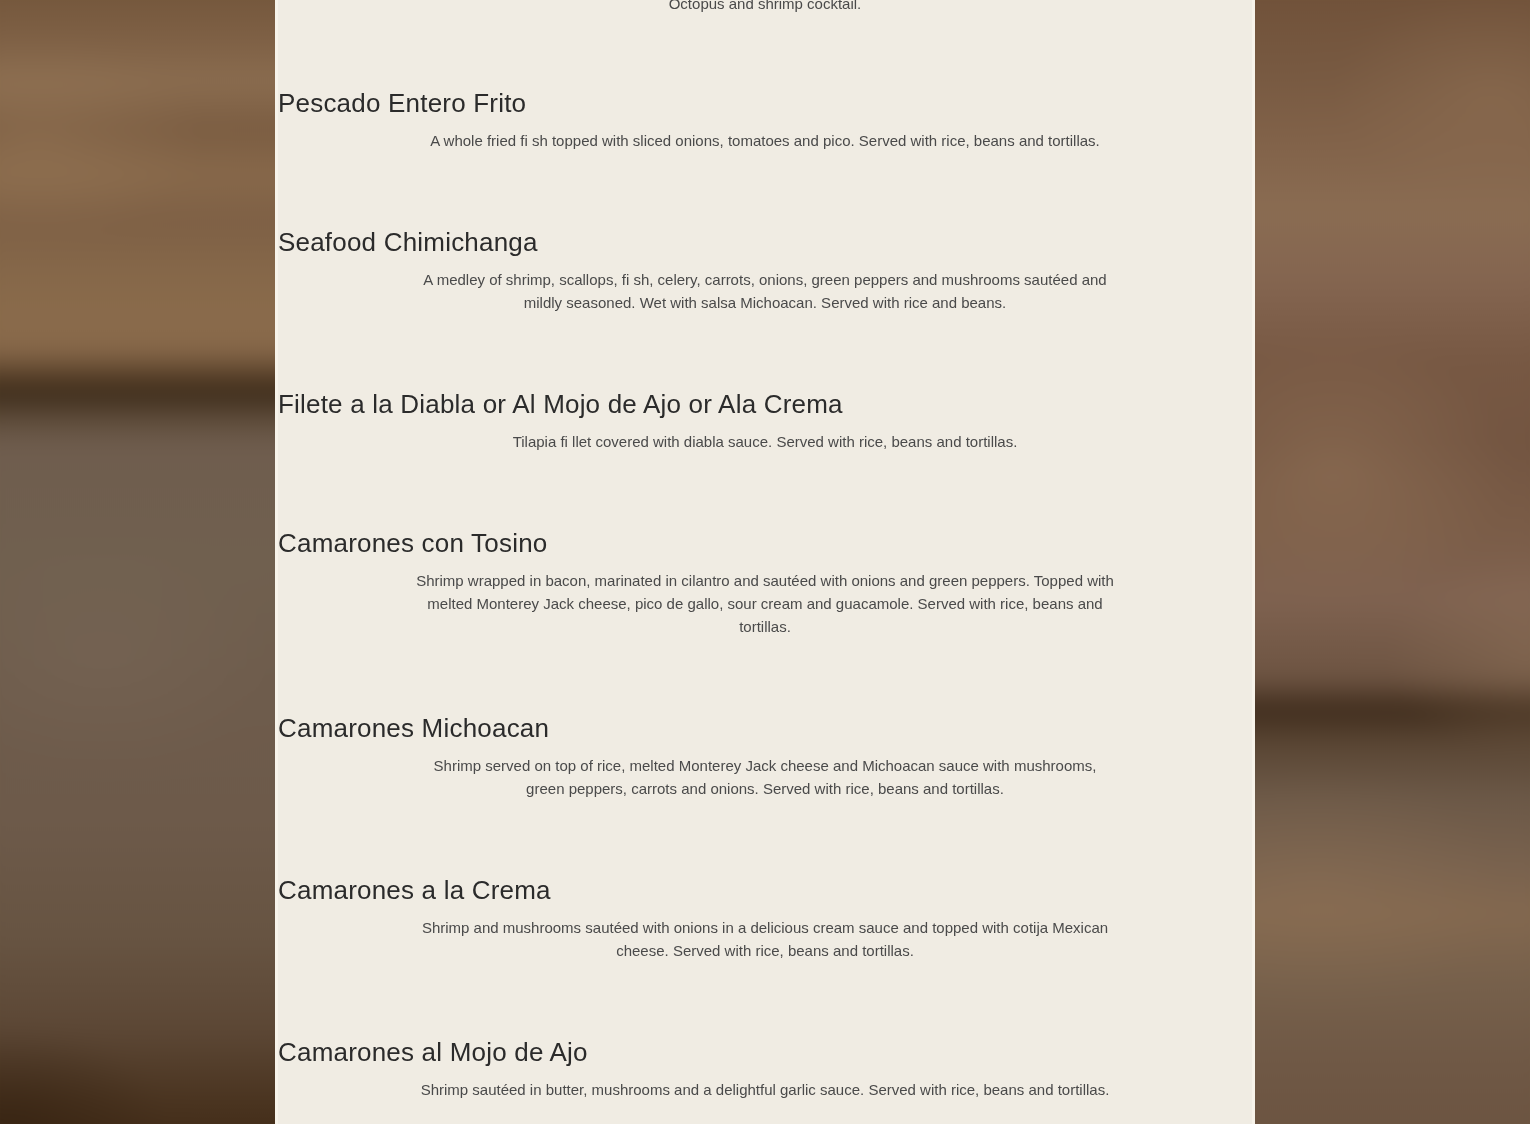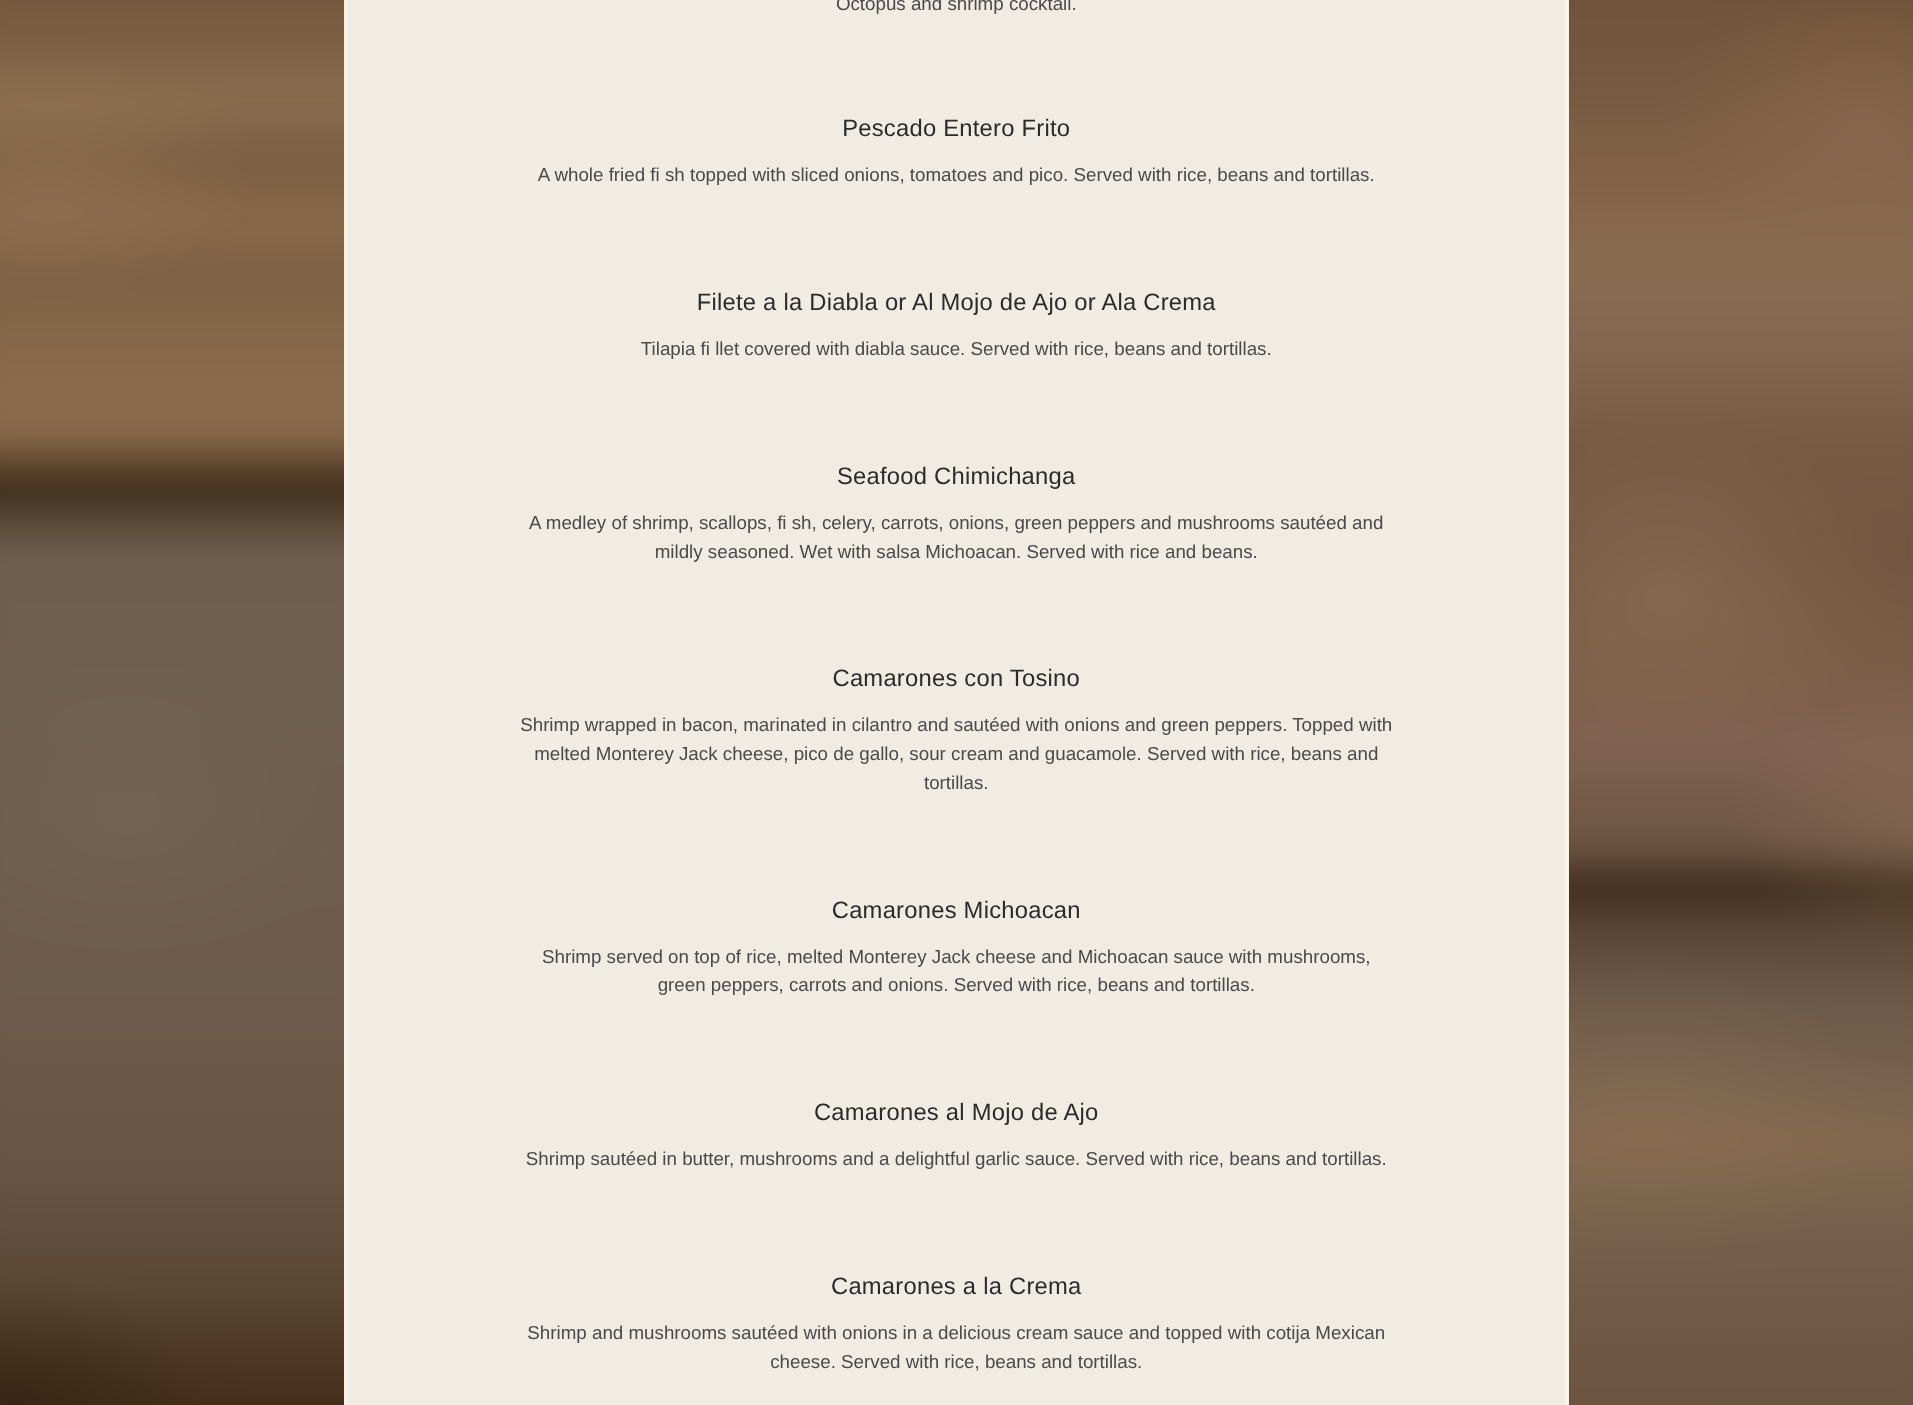--- a/index.html
+++ b/index.html
@@ -57,25 +57,24 @@
     min-height: 1124px;
     background: #f0ece3;
     border-left: 3px solid #f7f3ea;
     border-right: 3px solid #f7f3ea;
     box-sizing: border-box;
     overflow: hidden;
   }
   .menu-item { margin: 0 0 77px 0; }
   .menu-item h3 {
     margin: 0 0 12px 0;
-    font-size: 19px;
+    font-size: 26px;
     font-weight: 400;
     line-height: 27px;
     color: #2b2b2b;
-    text-align: center;
     letter-spacing: 0.2px;
   }
   .menu-item p, .partial-line {
     margin: 0 auto;
     max-width: 700px;
     font-size: 15px;
     font-weight: 400;
     line-height: 23px;
     color: #4a4a4a;
     text-align: center;
@@ -92,42 +91,42 @@
 <div class="menu-panel">
 
   <p class="partial-line">Octopus and shrimp cocktail.</p>
 
   <div class="menu-item">
     <h3>Pescado Entero Frito</h3>
     <p>A whole fried fi sh topped with sliced onions, tomatoes and pico. Served with rice, beans and tortillas.</p>
   </div>
 
   <div class="menu-item">
-    <h3>Filete a la Diabla or Al Mojo de Ajo or Ala Crema</h3>
-    <p>Tilapia fi llet covered with diabla sauce. Served with rice, beans and tortillas.</p>
+    <h3>Seafood Chimichanga</h3>
+    <p>A medley of shrimp, scallops, fi sh, celery, carrots, onions, green peppers and mushrooms sautéed and mildly seasoned. Wet with salsa Michoacan. Served with rice and beans.</p>
   </div>
 
   <div class="menu-item">
-    <h3>Seafood Chimichanga</h3>
-    <p>A medley of shrimp, scallops, fi sh, celery, carrots, onions, green peppers and mushrooms sautéed and mildly seasoned. Wet with salsa Michoacan. Served with rice and beans.</p>
+    <h3>Filete a la Diabla or Al Mojo de Ajo or Ala Crema</h3>
+    <p>Tilapia fi llet covered with diabla sauce. Served with rice, beans and tortillas.</p>
   </div>
 
   <div class="menu-item">
     <h3>Camarones con Tosino</h3>
     <p>Shrimp wrapped in bacon, marinated in cilantro and sautéed with onions and green peppers. Topped with melted Monterey Jack cheese, pico de gallo, sour cream and guacamole. Served with rice, beans and tortillas.</p>
   </div>
 
   <div class="menu-item">
     <h3>Camarones Michoacan</h3>
     <p>Shrimp served on top of rice, melted Monterey Jack cheese and Michoacan sauce with mushrooms, green peppers, carrots and onions. Served with rice, beans and tortillas.</p>
   </div>
 
   <div class="menu-item">
-    <h3>Camarones al Mojo de Ajo</h3>
-    <p>Shrimp sautéed in butter, mushrooms and a delightful garlic sauce. Served with rice, beans and tortillas.</p>
+    <h3>Camarones a la Crema</h3>
+    <p>Shrimp and mushrooms sautéed with onions in a delicious cream sauce and topped with cotija Mexican cheese. Served with rice, beans and tortillas.</p>
   </div>
 
   <div class="menu-item">
-    <h3>Camarones a la Crema</h3>
-    <p>Shrimp and mushrooms sautéed with onions in a delicious cream sauce and topped with cotija Mexican cheese. Served with rice, beans and tortillas.</p>
+    <h3>Camarones al Mojo de Ajo</h3>
+    <p>Shrimp sautéed in butter, mushrooms and a delightful garlic sauce. Served with rice, beans and tortillas.</p>
   </div>
 
 </div>
 
 </body></html>

